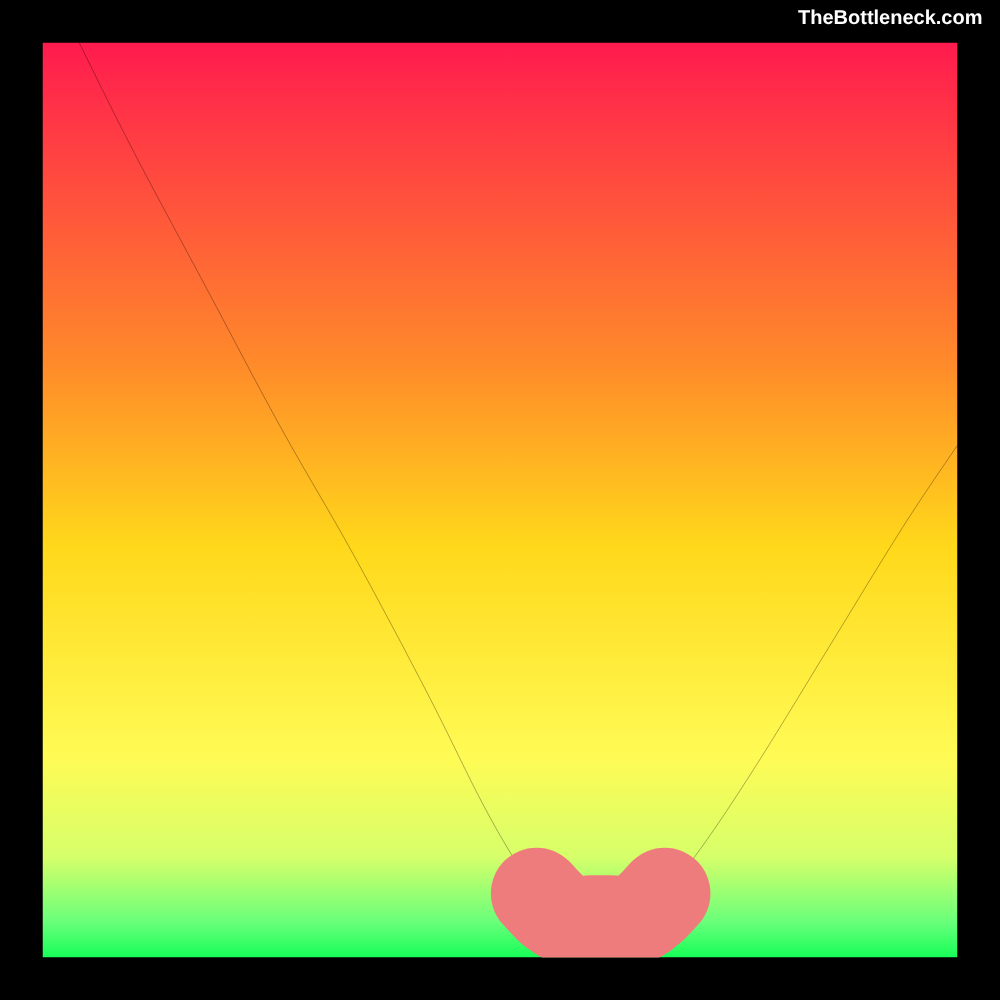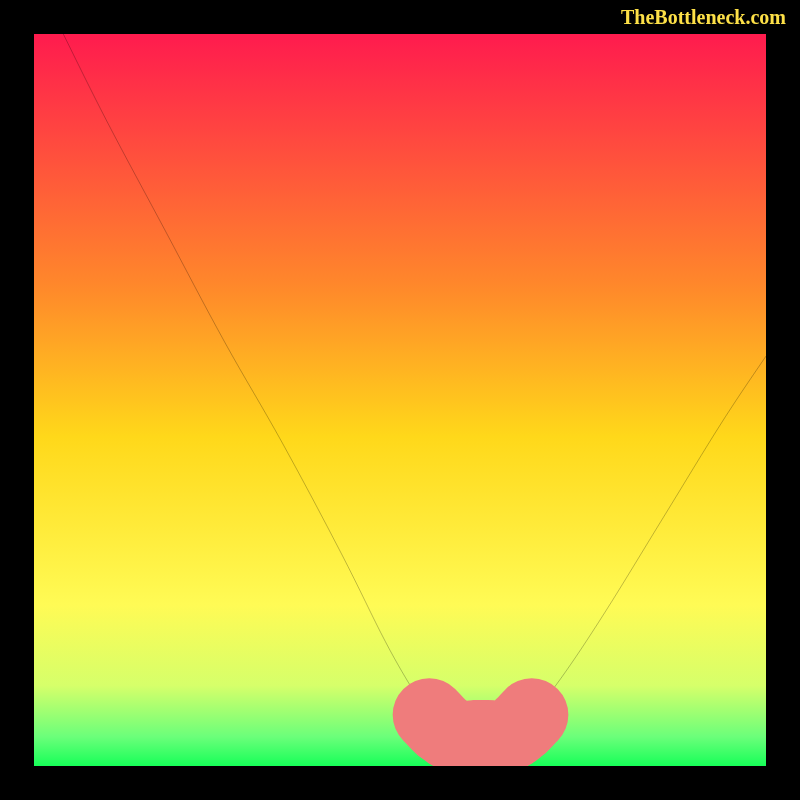--- a/index.html
+++ b/index.html
@@ -12,24 +12,24 @@
   }
   .container {
     position: relative;
     width: 800px;
     height: 800px;
   }
   .watermark {
     position: absolute;
     top: 6px;
     right: 14px;
-    font-family: Liberation Serif, serif;
-    font-size: 20px;
+    font-family: Liberation Sans, sans-serif;
+    font-size: 16px;
     font-weight: 600;
-    color: #fde047;
+    color: #ffffff;
     z-index: 10;
   }
   svg.plot {
     position: absolute;
     left: 34px;
     top: 34px;
     width: 732px;
     height: 732px;
     display: block;
   }

